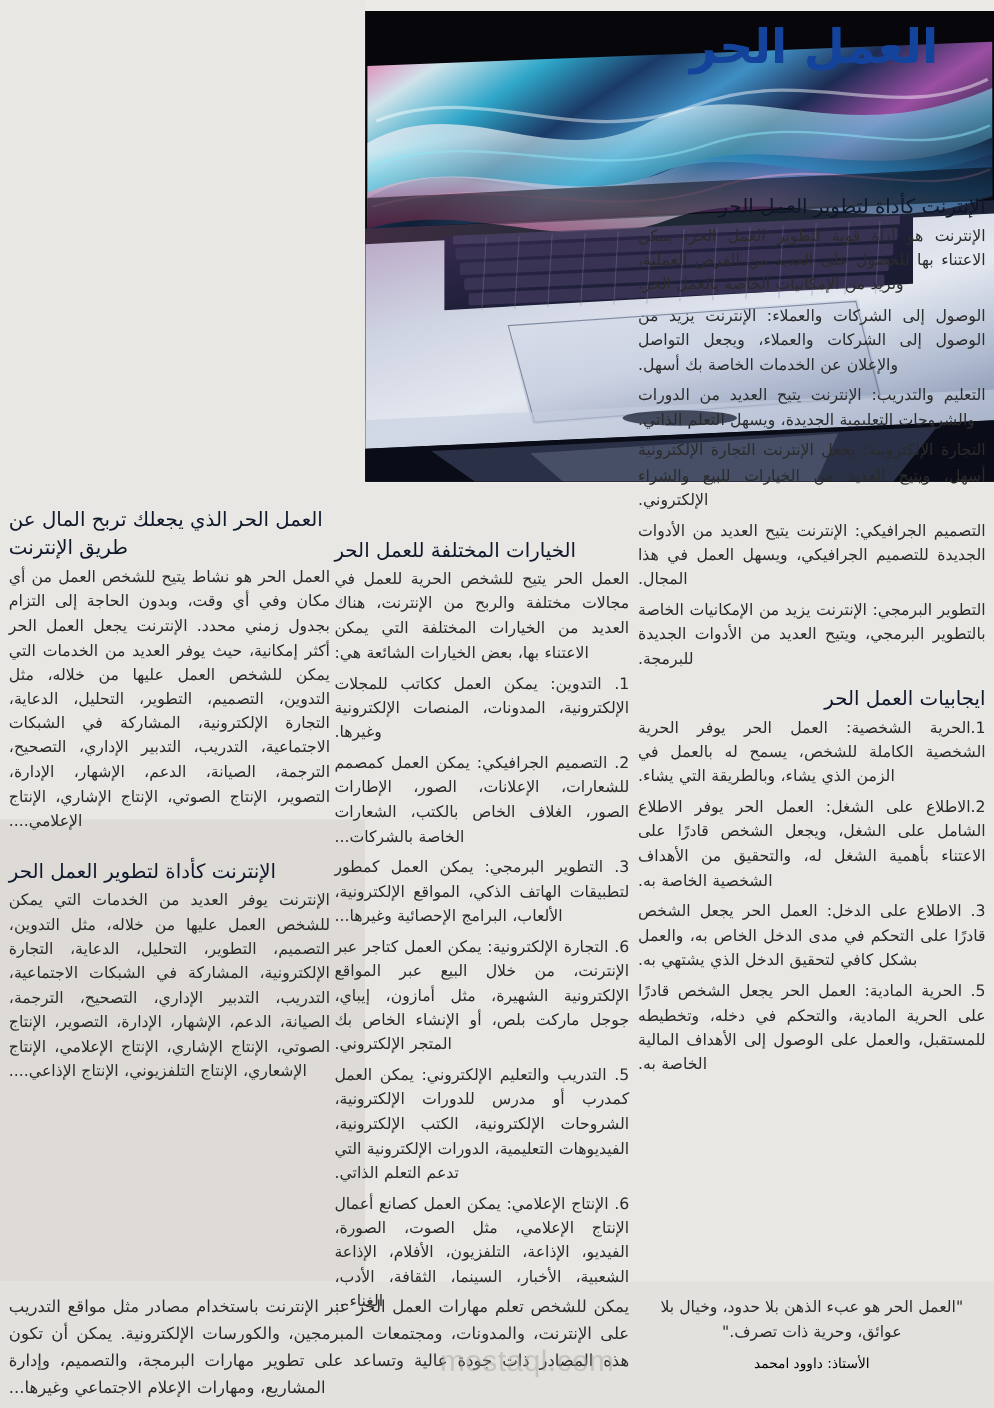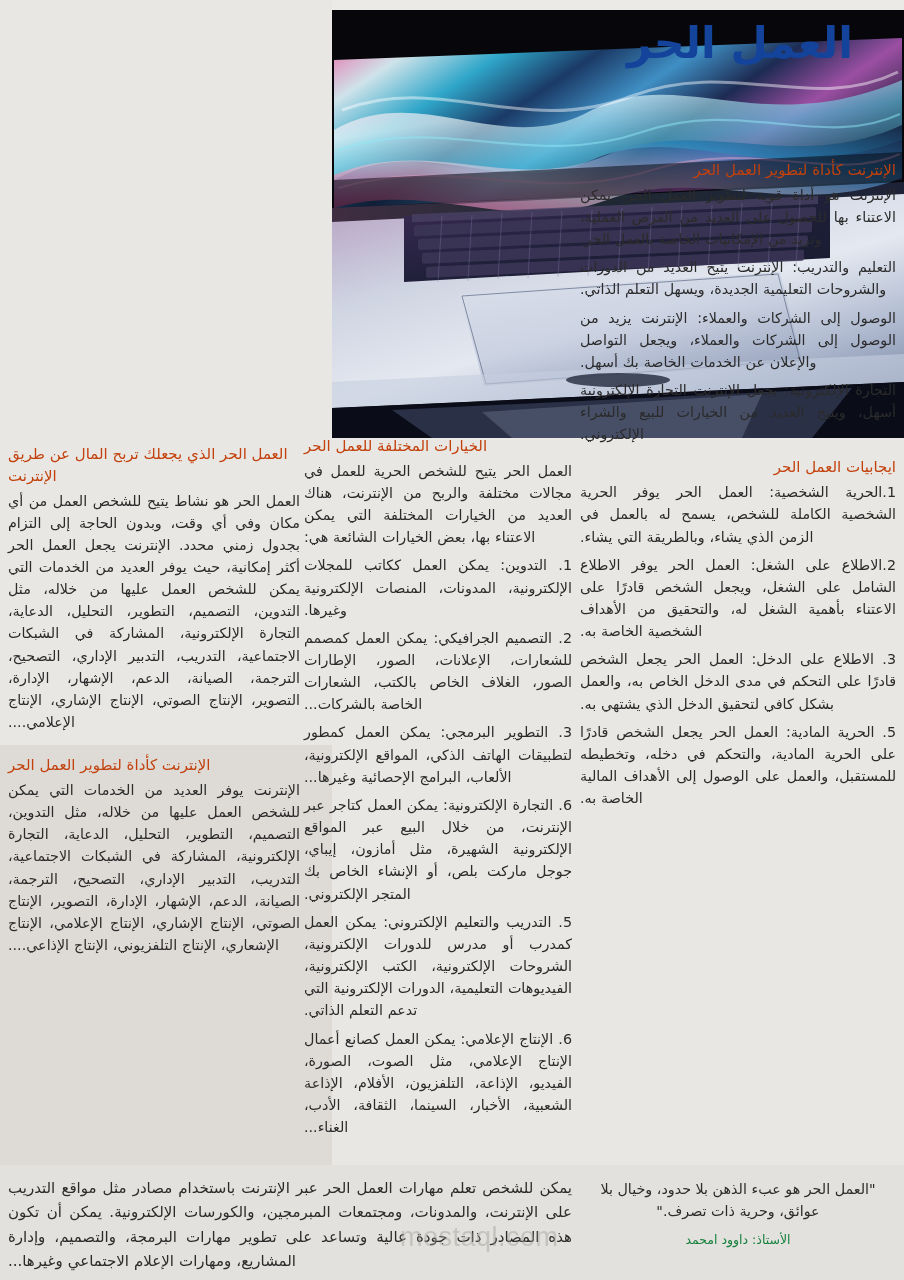--- a/index.html
+++ b/index.html
@@ -73,29 +73,29 @@
   }
   .hero svg { display: block; width: 100%; height: 100%; }
 
   
   .col {
     position: absolute;
     z-index: 6;
     color: #2b2b2b;
   }
   .col-left  { right: 8px;  top: 160px; width: 316px; }
-  .col-mid   { right: 332px; top: 436px; width: 268px; }
+  .col-mid   { right: 332px; top: 472px; width: 268px; }
   .col-right { right: 604px; top: 444px; width: 292px; }
 
   .heading {
-    color: #c2410c;
-    font-size: 15px;
+    color: #0f172a;
+    font-size: 18px;
     font-weight: normal;
     line-height: 1.45;
-    margin: 0 0 2px 0;
+    margin: 16px 0 2px 0;
     text-align: right;
   }
   .col-mid .heading,
   .col-right .heading { text-align: left; }
 
   p.body {
     margin: 0 0 6px 0;
     font-size: 14.3px;
     line-height: 1.55;
     text-align: justify;
@@ -119,21 +119,21 @@
   }
   .quote-text {
     font-size: 14.3px;
     line-height: 1.55;
     color: #2b2b2b;
     text-align: center;
     margin: 0 0 10px 0;
   }
   .quote-author {
     font-size: 12.5px;
-    color: #15803d;
+    color: #000000;
     text-align: center;
     margin: 0;
   }
 
   
   .footer-wrap {
     position: absolute;
     right: 332px;
     top: 1176px;
     width: 564px;
@@ -274,23 +274,25 @@
 
       <polygon points="0,398 572,372 572,428 0,428" fill="#0a0c18"></polygon>
       <polygon points="60,400 520,378 480,428 100,428" fill="#7f8fc0" opacity="0.28"></polygon>
       <polygon points="150,402 430,384 410,428 180,428" fill="#c0cde6" opacity="0.2"></polygon>
     </svg>
   </div>
 
   <div class="col col-left">
     <h2 class="heading">الإنترنت كأداة لتطوير العمل الحر</h2>
     <p class="body">الإنترنت هو أداة قوية لتطوير العمل الحر، يمكن الاعتناء بها للحصول على العديد من الفرص العملية، وتزيد من الإمكانيات الخاصة بالعمل الحر.</p>
+    <p class="body">الوصول إلى الشركات والعملاء: الإنترنت يزيد من الوصول إلى الشركات والعملاء، ويجعل التواصل والإعلان عن الخدمات الخاصة بك أسهل.</p>
     <p class="body">التعليم والتدريب: الإنترنت يتيح العديد من الدورات والشروحات التعليمية الجديدة، ويسهل التعلم الذاتي.</p>
-    <p class="body">الوصول إلى الشركات والعملاء: الإنترنت يزيد من الوصول إلى الشركات والعملاء، ويجعل التواصل والإعلان عن الخدمات الخاصة بك أسهل.</p>
     <p class="body">التجارة الإلكترونية: يجعل الإنترنت التجارة الإلكترونية أسهل، ويتيح العديد من الخيارات للبيع والشراء الإلكتروني.</p>
+    <p class="body">التصميم الجرافيكي: الإنترنت يتيح العديد من الأدوات الجديدة للتصميم الجرافيكي، ويسهل العمل في هذا المجال.</p>
+    <p class="body">التطوير البرمجي: الإنترنت يزيد من الإمكانيات الخاصة بالتطوير البرمجي، ويتيح العديد من الأدوات الجديدة للبرمجة.</p>
 
     <h2 class="heading" style="margin-top:12px;">ايجابيات العمل الحر</h2>
     <p class="body">1.الحرية الشخصية: العمل الحر يوفر الحرية الشخصية الكاملة للشخص، يسمح له بالعمل في الزمن الذي يشاء، وبالطريقة التي يشاء.</p>
     <p class="body">2.الاطلاع على الشغل: العمل الحر يوفر الاطلاع الشامل على الشغل، ويجعل الشخص قادرًا على الاعتناء بأهمية الشغل له، والتحقيق من الأهداف الشخصية الخاصة به.</p>
     <p class="body">3.  الاطلاع على الدخل: العمل الحر يجعل الشخص قادرًا على التحكم في مدى الدخل الخاص به، والعمل بشكل كافي لتحقيق الدخل الذي يشتهي به.</p>
     <p class="body">5.  الحرية المادية: العمل الحر يجعل الشخص قادرًا على الحرية المادية، والتحكم في دخله، وتخطيطه للمستقبل، والعمل على الوصول إلى الأهداف المالية الخاصة به.</p>
   </div>
 
   <div class="quote-wrap">
     <p class="quote-text">"العمل الحر هو عبء الذهن بلا حدود، وخيال بلا عوائق، وحرية ذات تصرف."</p>

